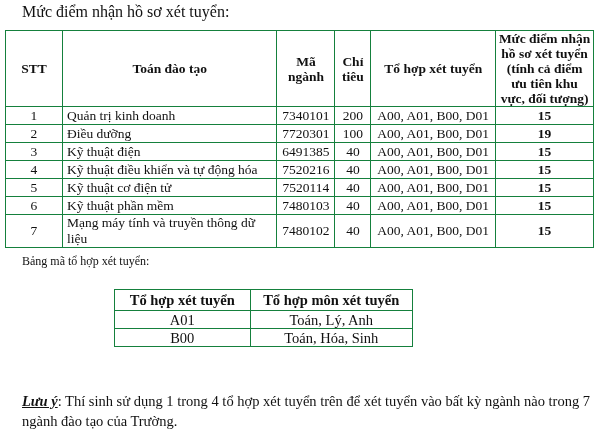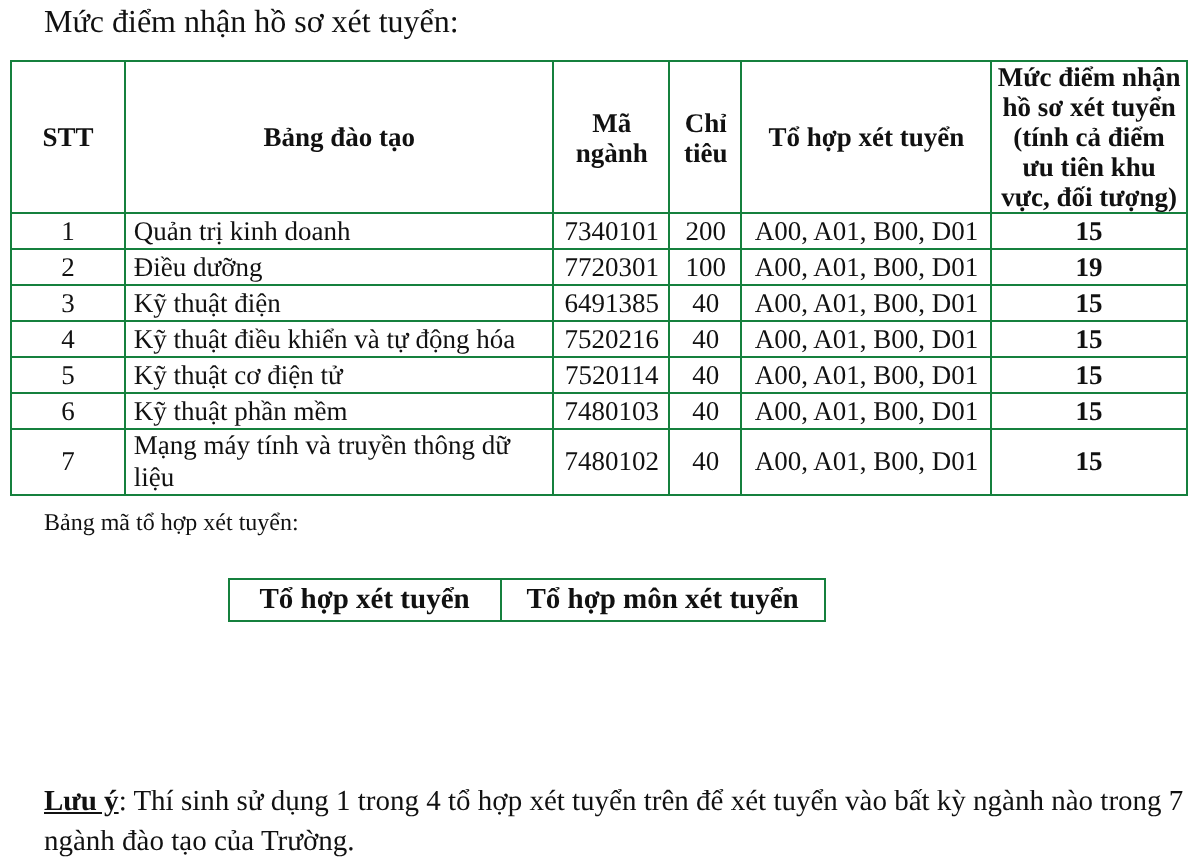--- a/index.html
+++ b/index.html
@@ -12,40 +12,40 @@
   td, th { border:1px solid #15803d; padding:0 4px; font-size:13.5px; line-height:16px; }
   #main-table { left:5px; top:30px; width:589px; }
   #main-table th { font-weight:bold; text-align:center; height:72px; font-size:13.5px; line-height:15px; padding:0 2px; }
   #main-table td { height:17px; }
   .c { text-align:center; }
   .b { font-weight:bold; }
   #combo-table { left:114px; top:289px; width:299px; }
   #combo-table th { font-weight:bold; text-align:center; height:20px; font-size:14.5px; }
   #combo-table td { text-align:center; height:17px; font-size:14.5px; }
   #note { position:absolute; left:22px; top:391px; width:570px; font-size:14.5px; line-height:20px; }
-  #note .lbl { font-weight:bold; text-decoration:underline; }
+  #note .lbl { font-weight:bold; font-style:italic; text-decoration:underline; }
 </style>
 </head>
 <body>
 
 <div id="h1" class="heading">Mức điểm nhận hồ sơ xét tuyển:</div>
 
 <table id="main-table">
   <colgroup>
     <col style="width:57px">
       <col style="width:215px">
       <col style="width:58px">
       <col style="width:36px">
       <col style="width:125px">
       <col style="width:98px">
   </colgroup>
   <thead>
     <tr>
       <th>STT</th>
-      <th>Bảng đào tạo</th>
+      <th>Toán đào tạo</th>
       <th>Mã ngành</th>
       <th>Chỉ tiêu</th>
       <th>Tổ hợp xét tuyển</th>
       <th>Mức điểm nhận hồ sơ xét tuyển (tính cả điểm ưu tiên khu vực, đối tượng)</th>
     </tr>
   </thead>
   <tbody id="main-body">
       <tr>
         <td class="c">1</td>
         <td>Quản trị kinh doanh</td>
@@ -112,18 +112,26 @@
       <col style="width:136px">
       <col style="width:163px">
     </colgroup>
   <thead>
     <tr>
       <th>Tổ hợp xét tuyển</th>
       <th>Tổ hợp môn xét tuyển</th>
     </tr>
   </thead>
   <tbody id="combo-body">
+      <tr>
+        <td>A01</td>
+        <td>Toán, Lý, Anh</td>
+      </tr>
+      <tr>
+        <td>B00</td>
+        <td>Toán, Hóa, Sinh</td>
+      </tr>
     </tbody>
 </table>
 
 <div id="note">
   <span class="lbl">Lưu ý</span><span>: Thí sinh sử dụng 1 trong 4 tổ hợp xét tuyển trên để xét tuyển vào bất kỳ ngành nào trong 7 ngành đào tạo của Trường.</span>
 </div>
 
 </body></html>

